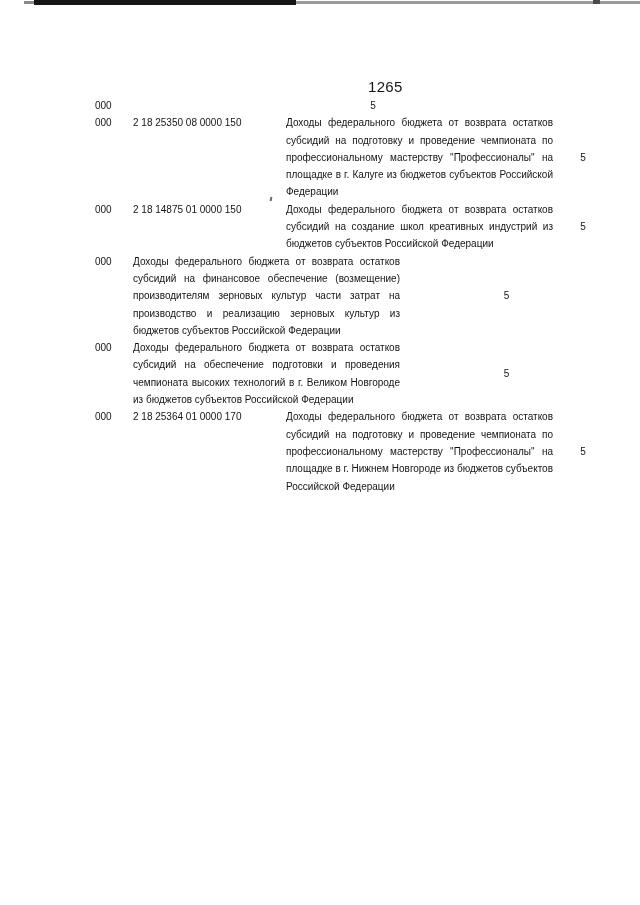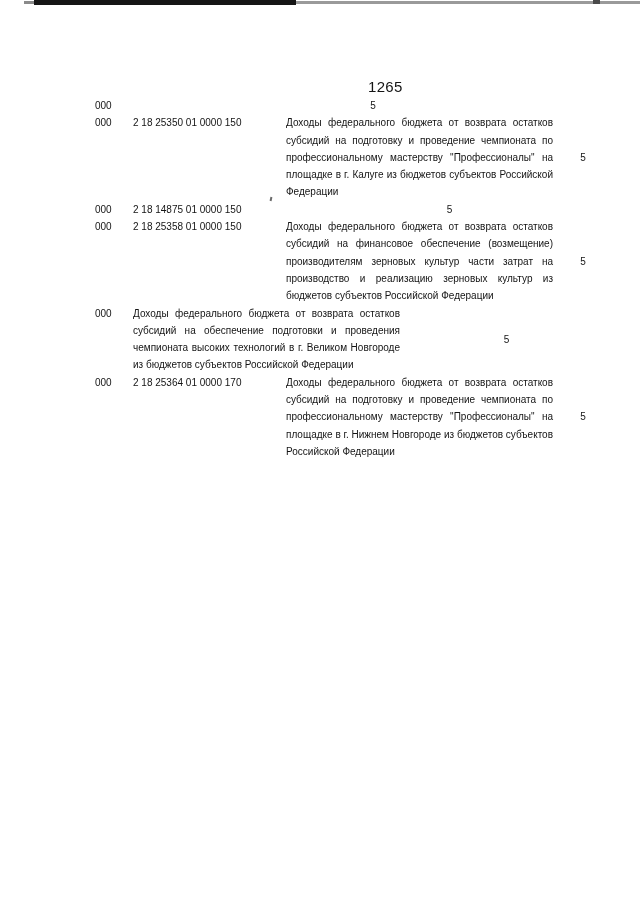--- a/index.html
+++ b/index.html
@@ -75,34 +75,34 @@
 
   <div class="rows">
 
     <div class="row">
       <div class="cell-admin">000</div>
       <div class="cell-value">5</div>
     </div>
 
     <div class="row">
       <div class="cell-admin">000</div>
-      <div class="cell-code">2 18 25350 01 0000 150</div>
+      <div class="cell-code">2 18 25350 08 0000 150</div>
       <div class="cell-desc">Доходы федерального бюджета от возврата остатков субсидий на подготовку и проведение чемпионата по профессиональному мастерству "Профессионалы" на площадке в г. Калуге из бюджетов субъектов Российской Федерации</div>
       <div class="cell-value">5</div>
     </div>
 
     <div class="row">
       <div class="cell-admin">000</div>
       <div class="cell-code">2 18 14875 01 0000 150</div>
+      <div class="cell-desc">Доходы федерального бюджета от возврата остатков субсидий на создание школ креативных индустрий из бюджетов субъектов Российской Федерации</div>
       <div class="cell-value">5</div>
     </div>
 
     <div class="row">
       <div class="cell-admin">000</div>
-      <div class="cell-code">2 18 25358 01 0000 150</div>
       <div class="cell-desc">Доходы федерального бюджета от возврата остатков субсидий на финансовое обеспечение (возмещение) производителям зерновых культур части затрат на производство и реализацию зерновых культур из бюджетов субъектов Российской Федерации</div>
       <div class="cell-value">5</div>
     </div>
 
     <div class="row">
       <div class="cell-admin">000</div>
       <div class="cell-desc">Доходы федерального бюджета от возврата остатков субсидий на обеспечение подготовки и проведения чемпионата высоких технологий в г. Великом Новгороде из бюджетов субъектов Российской Федерации</div>
       <div class="cell-value">5</div>
     </div>
 

